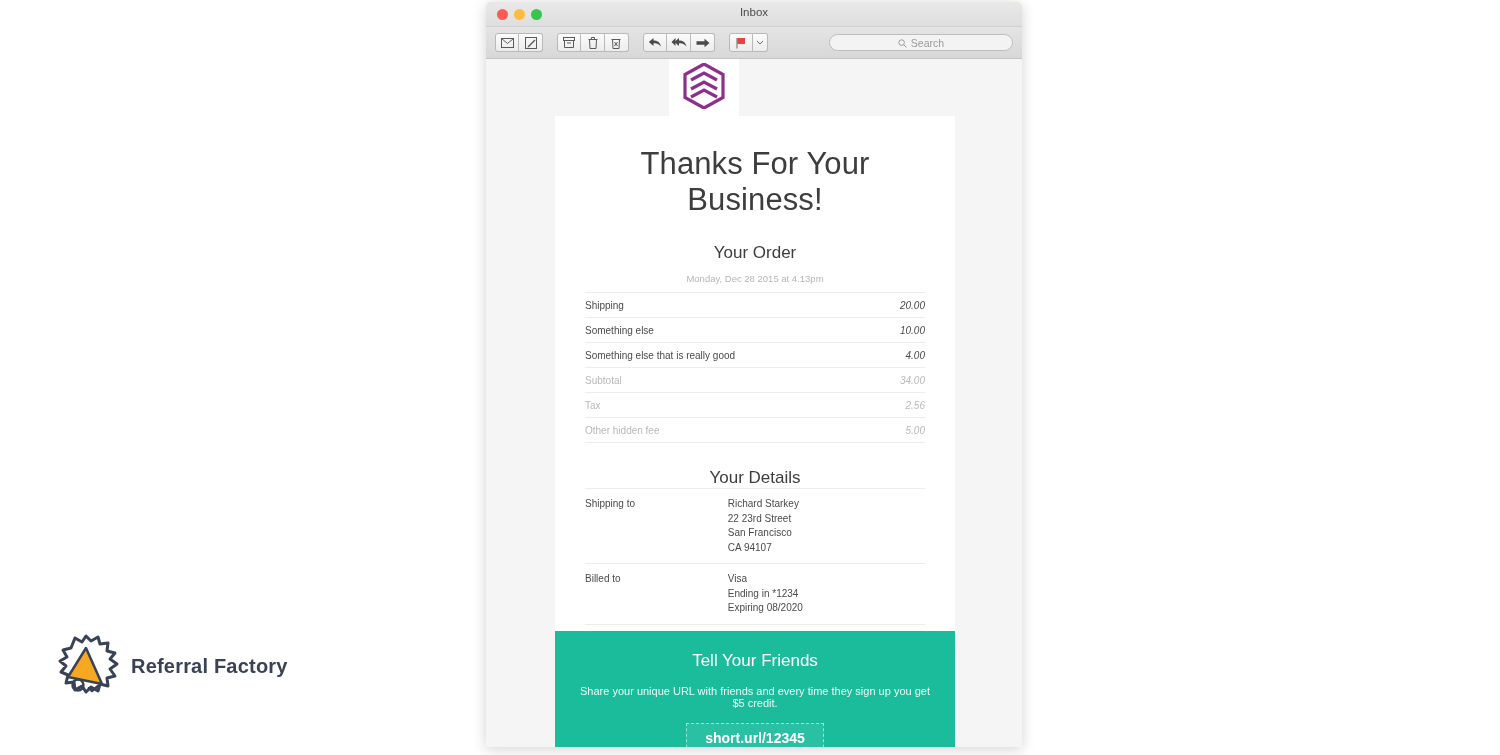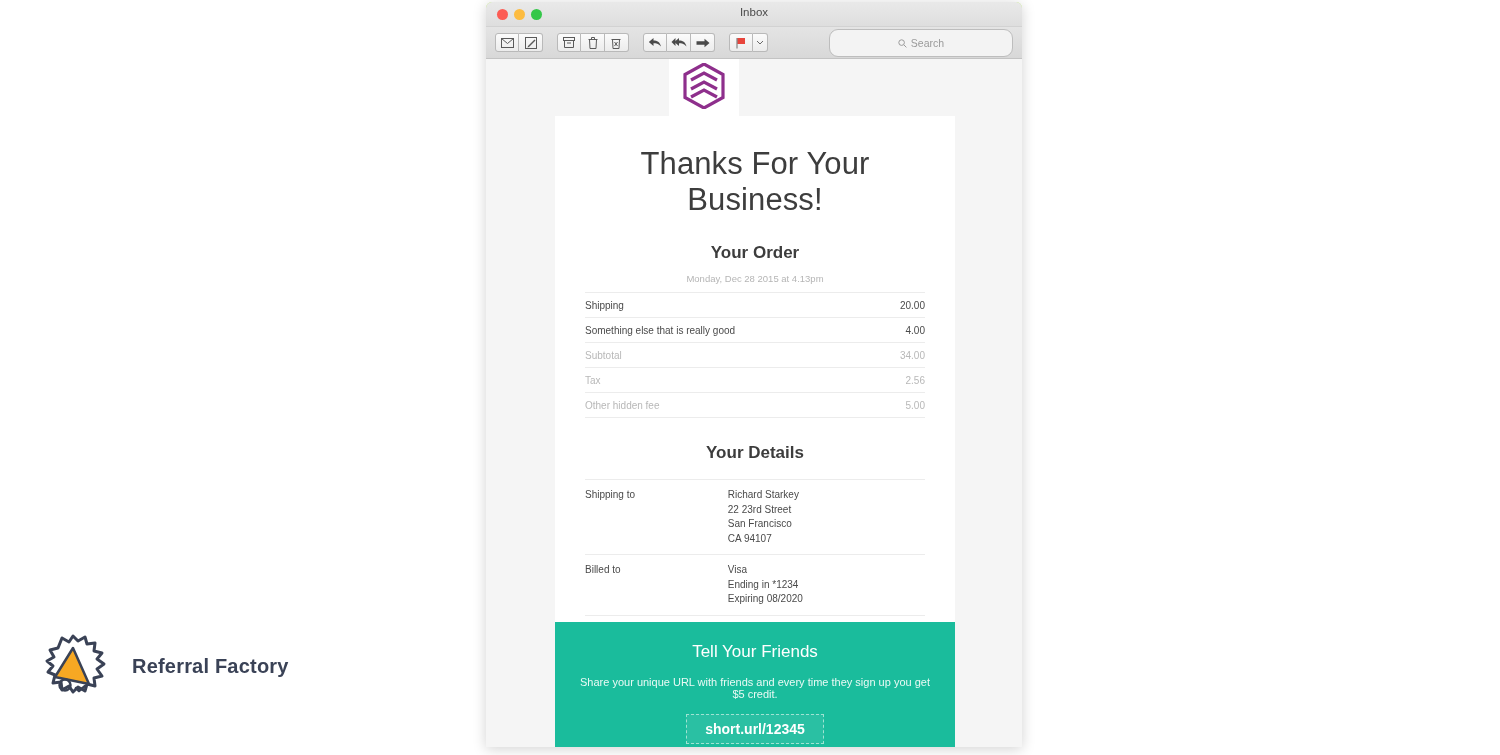--- a/index.html
+++ b/index.html
@@ -82,21 +82,21 @@
   .tb-group .tb-btn + .tb-btn { border-left: none; }
   .tb-group .tb-btn:first-child { border-radius: 3px 0 0 3px; }
   .tb-group .tb-btn:last-child  { border-radius: 0 3px 3px 0; }
   .tb-group .tb-btn:only-child  { border-radius: 3px; }
   .tb-btn svg { display: block; }
   .tb-btn.narrow { width: 15px; }
 
   #search-field {
     margin-left: auto;
     width: 184px;
-    height: 28px;
+    height: 17px;
     background: #f3f3f3;
     border: 1px solid #bdbdbd;
     border-radius: 9px;
     display: flex;
     align-items: center;
     justify-content: center;
     box-sizing: border-box;
   }
   #search-placeholder {
     font-size: 10.5px;
@@ -141,21 +141,21 @@
     font-size: 31px;
     font-weight: 300;
     color: #3d3d3d;
     letter-spacing: 0.1px;
     margin: 22px 0 0 0;
     padding-top: 8px;
   }
   .section-title {
     text-align: center;
     font-size: 17px;
-    font-weight: 700;
+    font-weight: 400;
     color: #3d3d3d;
     margin: 25px 0 0 0;
   }
   #order-date {
     text-align: center;
     font-size: 9.5px;
     color: #b5b5b5;
     margin: 10px 0 8px 0;
   }
 
@@ -163,37 +163,37 @@
   table.rf-table {
     width: 100%;
     border-collapse: collapse;
     font-size: 10px;
   }
   table.rf-table td {
     padding: 6.5px 0;
     border-bottom: 1px solid #ececec;
     color: #4a4a4a;
   }
-  table.rf-table td.amount { text-align: right; }
+  table.rf-table td.amount { text-align: right; font-style: italic; }
   table.rf-table tr.muted td { color: #b8b8b8; }
   table.rf-table tr.total-row td {
     border-top: 2px solid #3a3a3a;
     border-bottom: 2px solid #3a3a3a;
     font-weight: bold;
     color: #2e2e2e;
     padding: 7px 0;
   }
   table.rf-table tr:first-child td { border-top: 1px solid #ececec; }
 
   
   table.detail-table {
     width: 100%;
     border-collapse: collapse;
     font-size: 10px;
-    margin-top: 16px;
+    margin-top: 0;
   }
   table.detail-table td {
     padding: 8px 0;
     border-bottom: 1px solid #ececec;
     color: #4a4a4a;
     vertical-align: top;
     line-height: 1.45;
   }
   table.detail-table td.label { width: 42%; }
   table.detail-table tr:first-child td { border-top: 1px solid #ececec; }
@@ -249,25 +249,25 @@
     top: 505px;
     width: 520px;
     height: 230px;
     pointer-events: none;
     z-index: 50;
   }
 
   
   #branding {
     position: absolute;
-    left: 42px;
+    left: 55px;
     top: 628px;
     display: flex;
     align-items: center;
-    gap: 18px;
+    gap: 4px;
     justify-content: space-between;
   }
   #brand-name {
     font-size: 20px;
     font-weight: bold;
     color: #3a4256;
     letter-spacing: 0.2px;
   }
 </style>
 </head>
@@ -408,20 +408,24 @@
         <h1 id="headline">Thanks For Your Business!</h1>
 
         <h2 class="section-title">Your Order</h2>
         <div id="order-date">Monday, Dec 28 2015 at 4.13pm</div>
 
         <table class="rf-table">
           <tbody id="order-rows">
               <tr>
                 <td>Shipping</td>
                 <td class="amount">20.00</td>
+              </tr>
+              <tr>
+                <td>Something else</td>
+                <td class="amount">10.00</td>
               </tr>
               <tr>
                 <td>Something else that is really good</td>
                 <td class="amount">4.00</td>
               </tr>
               <tr class="muted">
                 <td>Subtotal</td>
                 <td class="amount">34.00</td>
               </tr>
               <tr class="muted">

